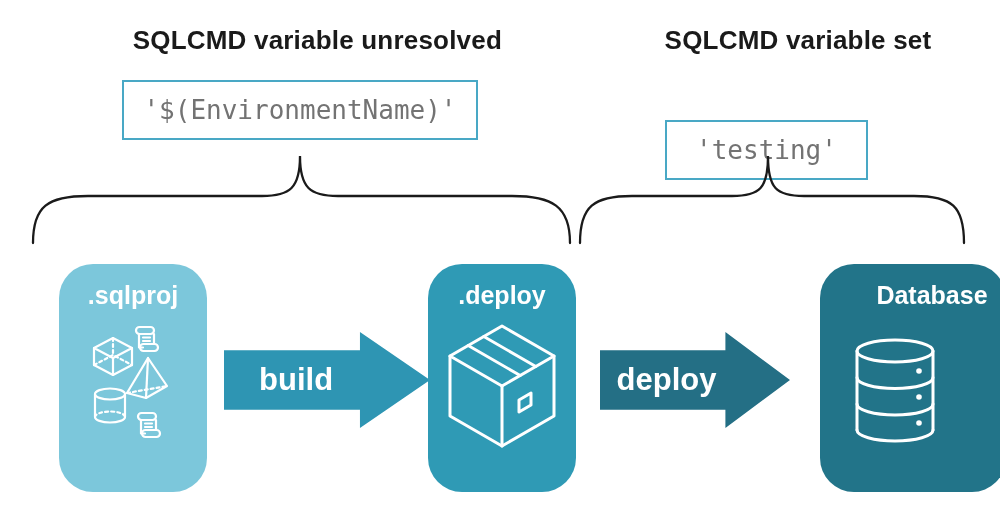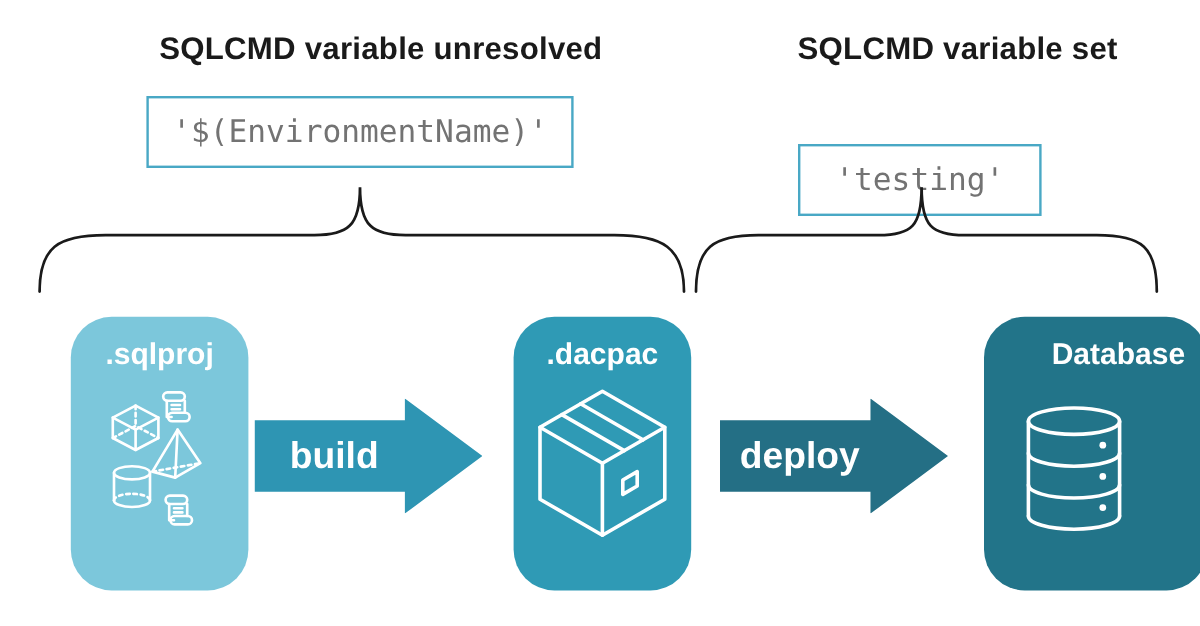--- a/index.html
+++ b/index.html
@@ -42,21 +42,21 @@
   }
   #icon-sqlproj{left:30px;top:60px;width:84px;height:116px;}
   #icon-sqlproj path,#icon-sqlproj ellipse,#icon-sqlproj rect{stroke-width:2.2;}
   #icon-dacpac{left:19px;top:60px;width:110px;height:125px;}
   #icon-dacpac path{stroke-width:3;}
   #icon-database{left:33px;top:74px;width:84px;height:106px;}
   #icon-database path,#icon-database ellipse{stroke-width:3;}
   #icon-database circle{fill:#fff;stroke:none;}
   .dash{stroke-dasharray:3 3;}
   .arrow{position:absolute;top:332px;width:190px;height:96px;}
-  #arrow-build{left:212px;}
+  #arrow-build{left:224px;padding-left:16px;}
   #arrow-deploy{left:600px;text-align:right;}
   .arrow-shape{
     position:absolute;left:0;top:0;width:100%;height:100%;
     clip-path:polygon(0 19%,66% 19%,66% 0,100% 50%,66% 100%,66% 81%,0 81%);
   }
   .arrow-label{
     position:absolute;left:0;top:0;width:70%;height:100%;
     display:flex;align-items:center;justify-content:center;
     font-size:31px;font-weight:700;color:#fff;
   }
@@ -126,21 +126,21 @@
       </g>
     </svg>
   </div>
 
   <div class="arrow" id="arrow-build">
     <div class="arrow-shape" style="background-color: rgb(46, 149, 179);"></div>
     <div class="arrow-label">build</div>
   </div>
 
   <div class="node" id="node-dacpac" style="background-color: rgb(47, 154, 181);">
-    <div class="node-label">.dacpac</div>
+    <div class="node-label">.deploy</div>
     <svg class="node-icon" id="icon-dacpac" viewBox="0 0 110 125">
       <path d="M55 2 L107 32 L55 62 L3 32 Z"></path>
       <path d="M3 32 L3 92 L55 122 L107 92 L107 32"></path>
       <path d="M55 62 L55 122"></path>
       <path d="M36.8 12.5 L88.8 42.5 M21.2 21.5 L73.2 51.5"></path>
       <path d="M72 76 L84 69 L84 81 L72 88 Z"></path>
     </svg>
   </div>
 
   <div class="arrow" id="arrow-deploy">

